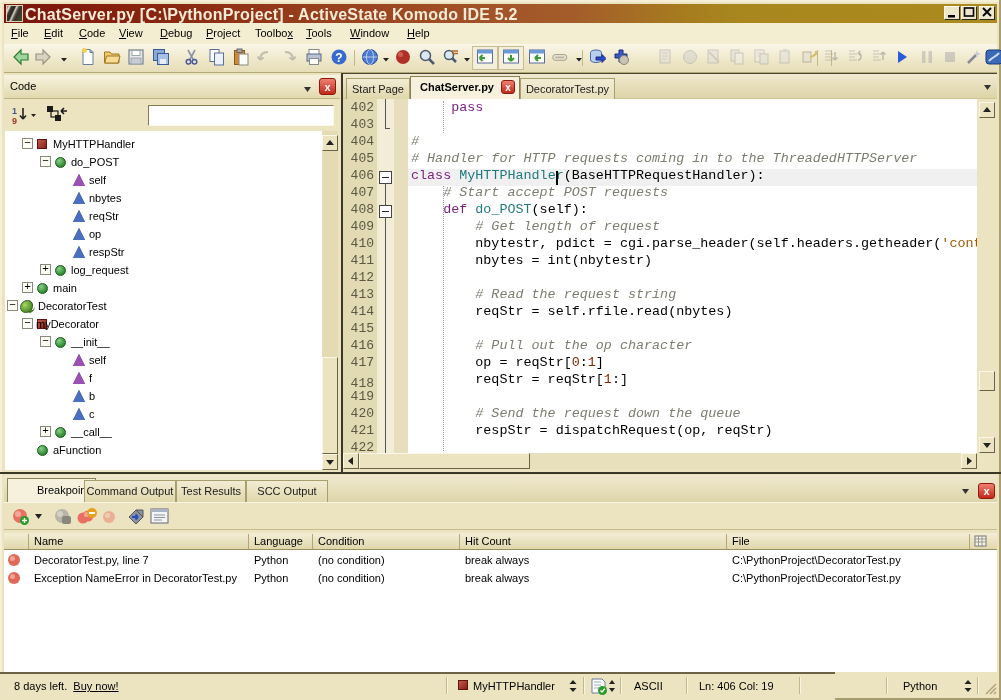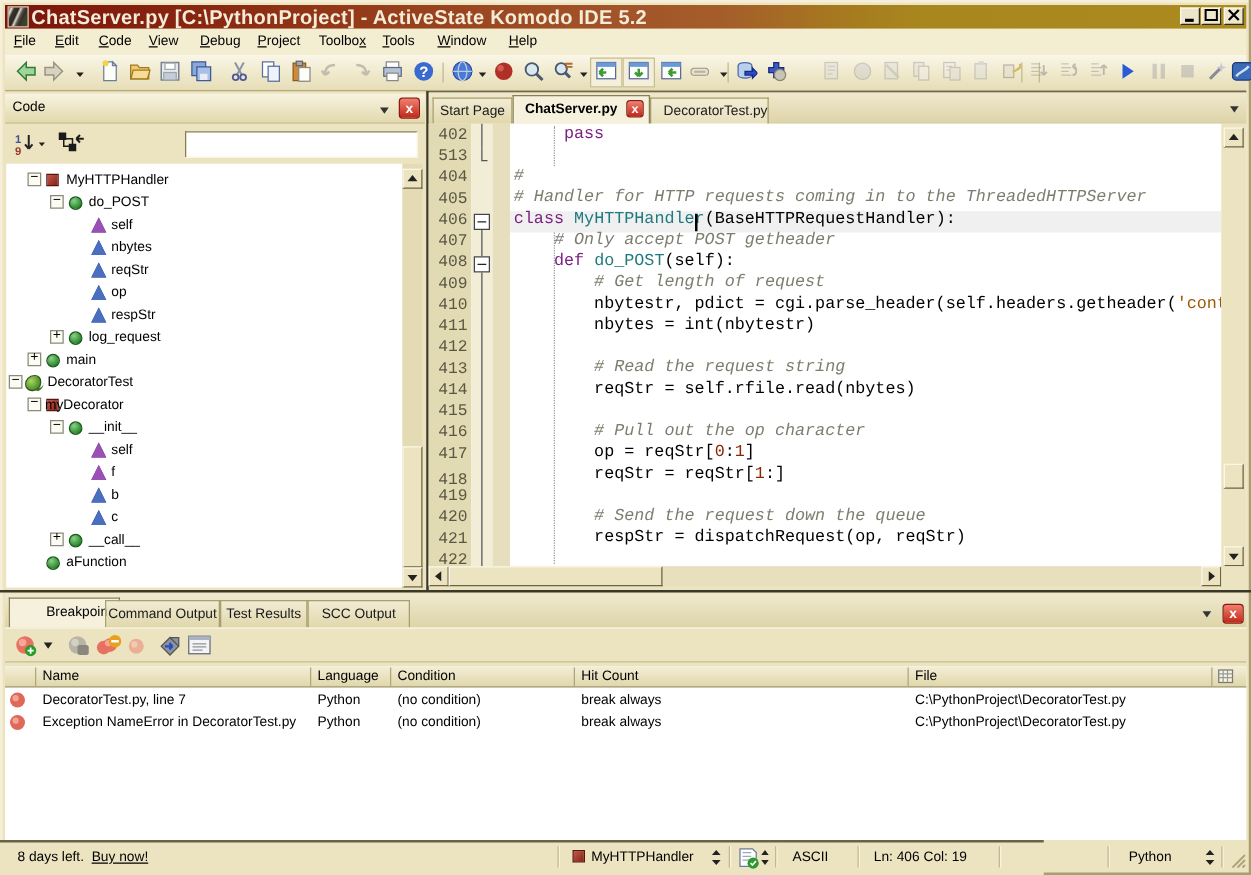--- a/index.html
+++ b/index.html
@@ -432,29 +432,29 @@
         </svg></div>
   </div>
 </div>
 <div id="mainsplit" class="abs"></div>
 
 <div id="editor" class="abs">
   <div id="ed-tabbar" class="abs">
     <div class="tab inactive" style="left:3px;top:4px;width:64px;height:21px;line-height:20px;">Start Page</div>
     <div class="tab active" style="left:67px;top:2px;width:110px;height:23px;line-height:21px;padding-right:16px;">ChatServer.py</div>
     <div class="redx abs" style="left:158px;top:6px;width:14px;height:14px;line-height:13px;font-size:10px;">x</div>
-    <div class="tab inactive" style="left:177px;top:4px;width:95px;height:38px;line-height:20px;text-align:right;">DecoratorTest.py</div>
+    <div class="tab inactive" style="left:177px;top:4px;width:95px;height:38px;line-height:20px;">DecoratorTest.py</div>
     <svg class="abs" style="left:640px;top:10px;" width="10" height="8">
         <path d="M1 1 L8 1 L4.5 6 Z" fill="#333"></path>
       </svg>
   </div>
   <div id="ed-body" class="abs">
     <div id="ed-gutter" class="abs">
       <span class="gutnum" style="top:0px;">402</span>
-        <span class="gutnum" style="top:17px;">513</span>
+        <span class="gutnum" style="top:17px;">403</span>
       <span class="gutnum" style="top:34px;">404</span>
         <span class="gutnum" style="top:51px;">405</span>
       <span class="gutnum" style="top:68px;">406</span>
         <span class="gutnum" style="top:85px;">407</span>
       <span class="gutnum" style="top:102px;">408</span>
         <span class="gutnum" style="top:119px;">409</span>
       <span class="gutnum" style="top:136px;">410</span>
         <span class="gutnum" style="top:153px;">411</span>
       <span class="gutnum" style="top:170px;">412</span>
         <span class="gutnum" style="top:187px;">413</span>
@@ -482,21 +482,21 @@
     <div id="ed-marker" class="abs"></div>
     <div id="ed-code" class="abs">
       <div class="abs" style="left:0;top:70px;width:569px;height:17px;background:#f0f0f0;"></div>
       <div class="abs" style="left:35px;top:2px;width:1px;height:32px;border-left:1px dotted #9a9a9a;"></div>
       <div class="abs" style="left:35px;top:87px;width:1px;height:265px;border-left:1px dotted #9a9a9a;"></div>
       <div class="codeline" style="top:0px;"><span class="kw">     pass</span></div>
       <div class="codeline" style="top:34px;"><span class="com">#</span></div>
       <div class="codeline" style="top:51px;"><span class="com"># Handler for HTTP requests coming in to the ThreadedHTTPServer</span></div>
       <div class="codeline" style="top:68px;"><span class="kw">class</span> <span class="cls">MyHTTPHandler</span>(BaseHTTPRequestHandler):</div>
       <div class="abs" style="left:148px;top:72px;width:1.5px;height:14px;background:#000;"></div>
-      <div class="codeline" style="top:85px;">    <span class="com"># Only accept POST getheader</span></div>
+      <div class="codeline" style="top:85px;">    <span class="com"># Start accept POST requests</span></div>
       <div class="codeline" style="top:102px;">    <span class="kw">def</span> <span class="cls">do_POST</span>(self):</div>
       <div class="codeline" style="top:119px;">        <span class="com"># Get length of request</span></div>
       <div class="codeline" style="top:136px;">        nbytestr, pdict = cgi.parse_header(self.headers.getheader(<span class="str">'conte</span></div>
       <div class="codeline" style="top:153px;">        nbytes = int(nbytestr)</div>
       <div class="codeline" style="top:187px;">        <span class="com"># Read the request string</span></div>
       <div class="codeline" style="top:204px;">        reqStr = self.rfile.read(nbytes)</div>
       <div class="codeline" style="top:238px;">        <span class="com"># Pull out the op character</span></div>
       <div class="codeline" style="top:255px;">        op = reqStr[<span class="num">0</span>:<span class="num">1</span>]</div>
       <div class="codeline" style="top:272px;">        reqStr = reqStr[<span class="num">1</span>:]</div>
       <div class="codeline" style="top:306px;">        <span class="com"># Send the request down the queue</span></div>

